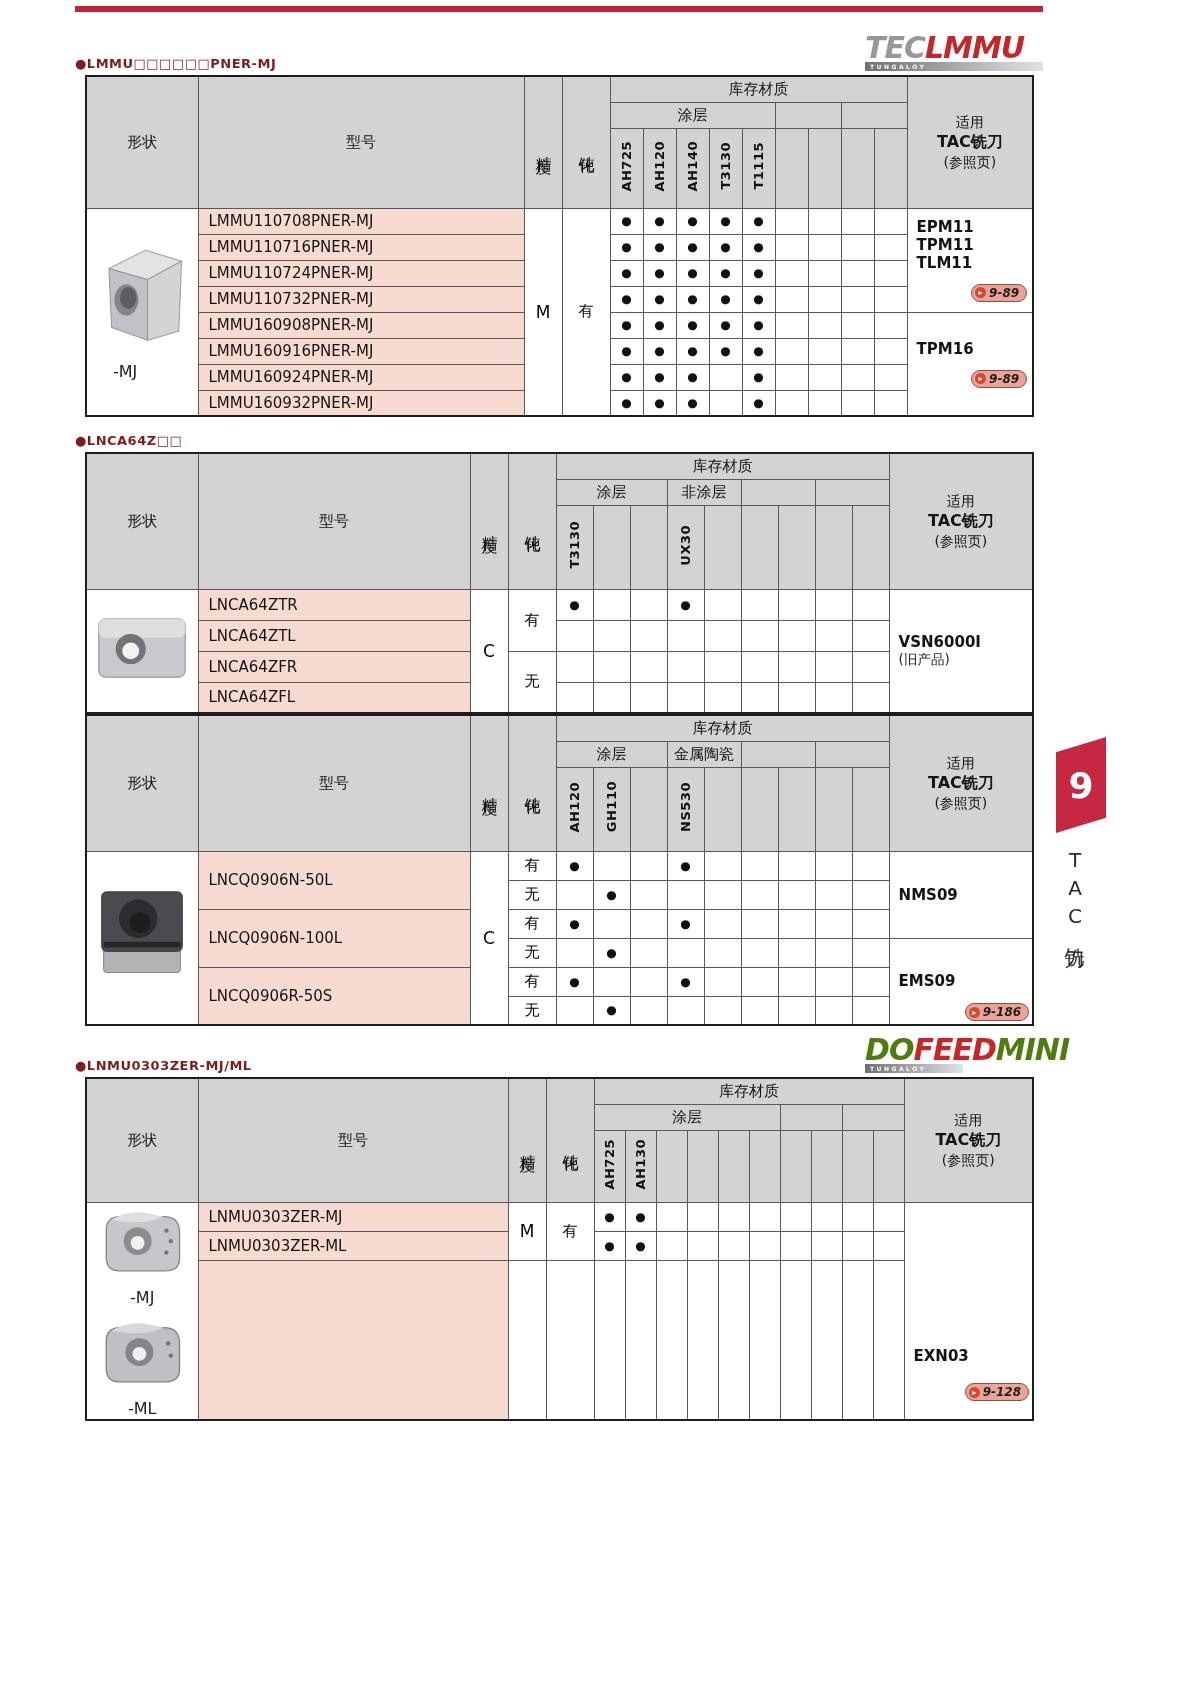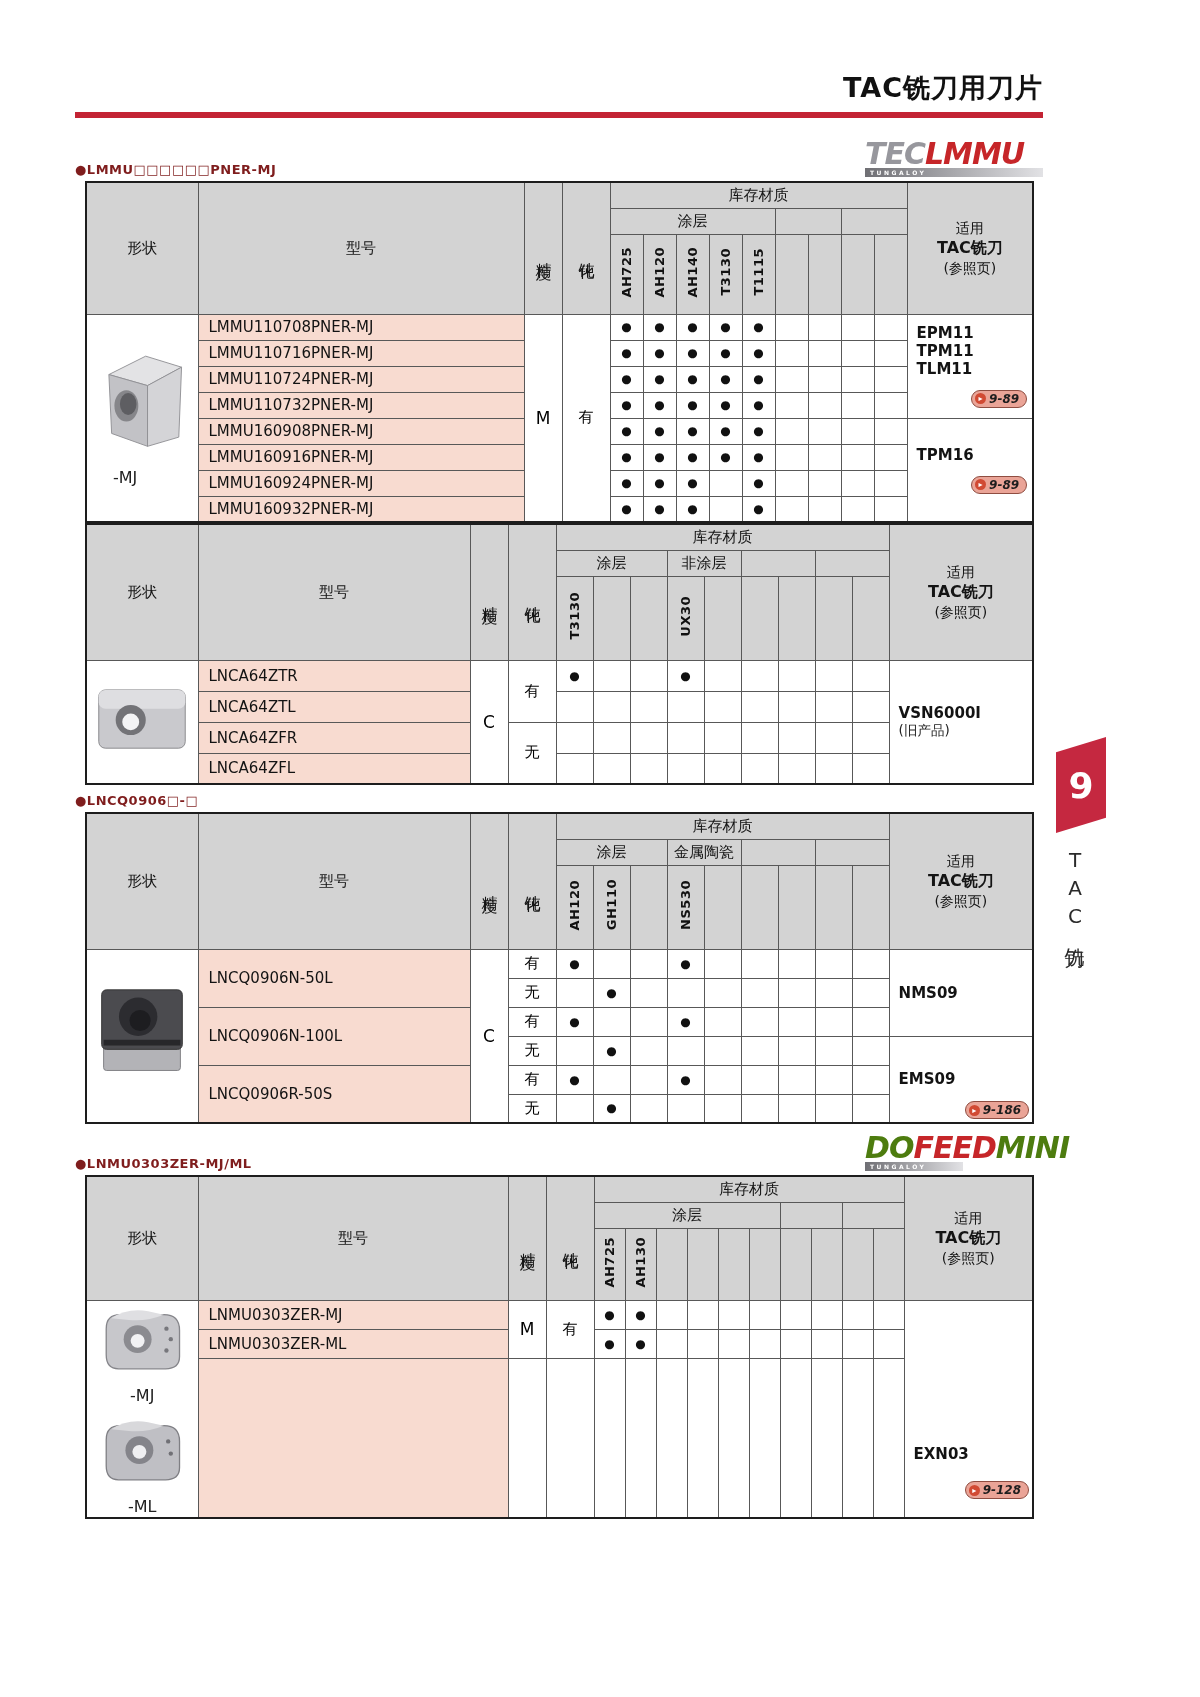--- a/index.html
+++ b/index.html
@@ -63,23 +63,20 @@
   .footnote-box { display:inline-block; border:1.5px solid #1a1a1a; padding:2px 9px; font-size:14px; color:#111; }
   .pagenum-row { margin-top:8px; text-align:right; }
   .page-num { font-size:30px; font-weight:bold; font-style:italic; color:#0d0d0d; letter-spacing:1px; }
 </style>
 </head>
 <body>
 
 <div class="page">
   <div class="content">
 
-    <div class="title-row">
-      <span class="page-title">TAC铣刀用刀片</span>
-    </div>
     <div class="red-rule"></div>
 
     <div class="sect-row">
       <span class="sect-heading">●LMMU□□□□□□PNER-MJ</span>
       <div class="brandlogo">
         <div class="logo-text"><span class="lt-gray">TEC</span><span class="lt-red">LMMU</span></div>
         <div class="logo-bar">TUNGALOY</div>
       </div>
     </div>
 
@@ -251,20 +248,21 @@
             <td class="d"></td>
             <td class="d">●</td>
           <td class="d"></td>
             <td class="d"></td>
             <td class="d"></td>
             <td class="d"></td>
         </tr>
       </tbody>
     </table>
 
+    <div class="sect-heading sect-plain">●LNCA64Z□□</div>
 
     <table class="ctab">
       <colgroup>
         <col style="width:112px">
           <col style="width:272px">
           <col style="width:38px">
           <col style="width:48px">
         <col style="width:37px">
           <col style="width:37px">
           <col style="width:37px">
@@ -367,21 +365,20 @@
             <td class="d"></td>
           <td class="d"></td>
             <td class="d"></td>
             <td class="d"></td>
             <td class="d"></td>
             <td class="d"></td>
         </tr>
       </tbody>
     </table>
 
-    <div class="sect-heading sect-plain" style="margin-top:8px">●LNCQ0906□-□</div>
 
     <table class="ctab">
       <colgroup>
         <col style="width:112px">
           <col style="width:272px">
           <col style="width:38px">
           <col style="width:48px">
         <col style="width:37px">
           <col style="width:37px">
           <col style="width:37px">

